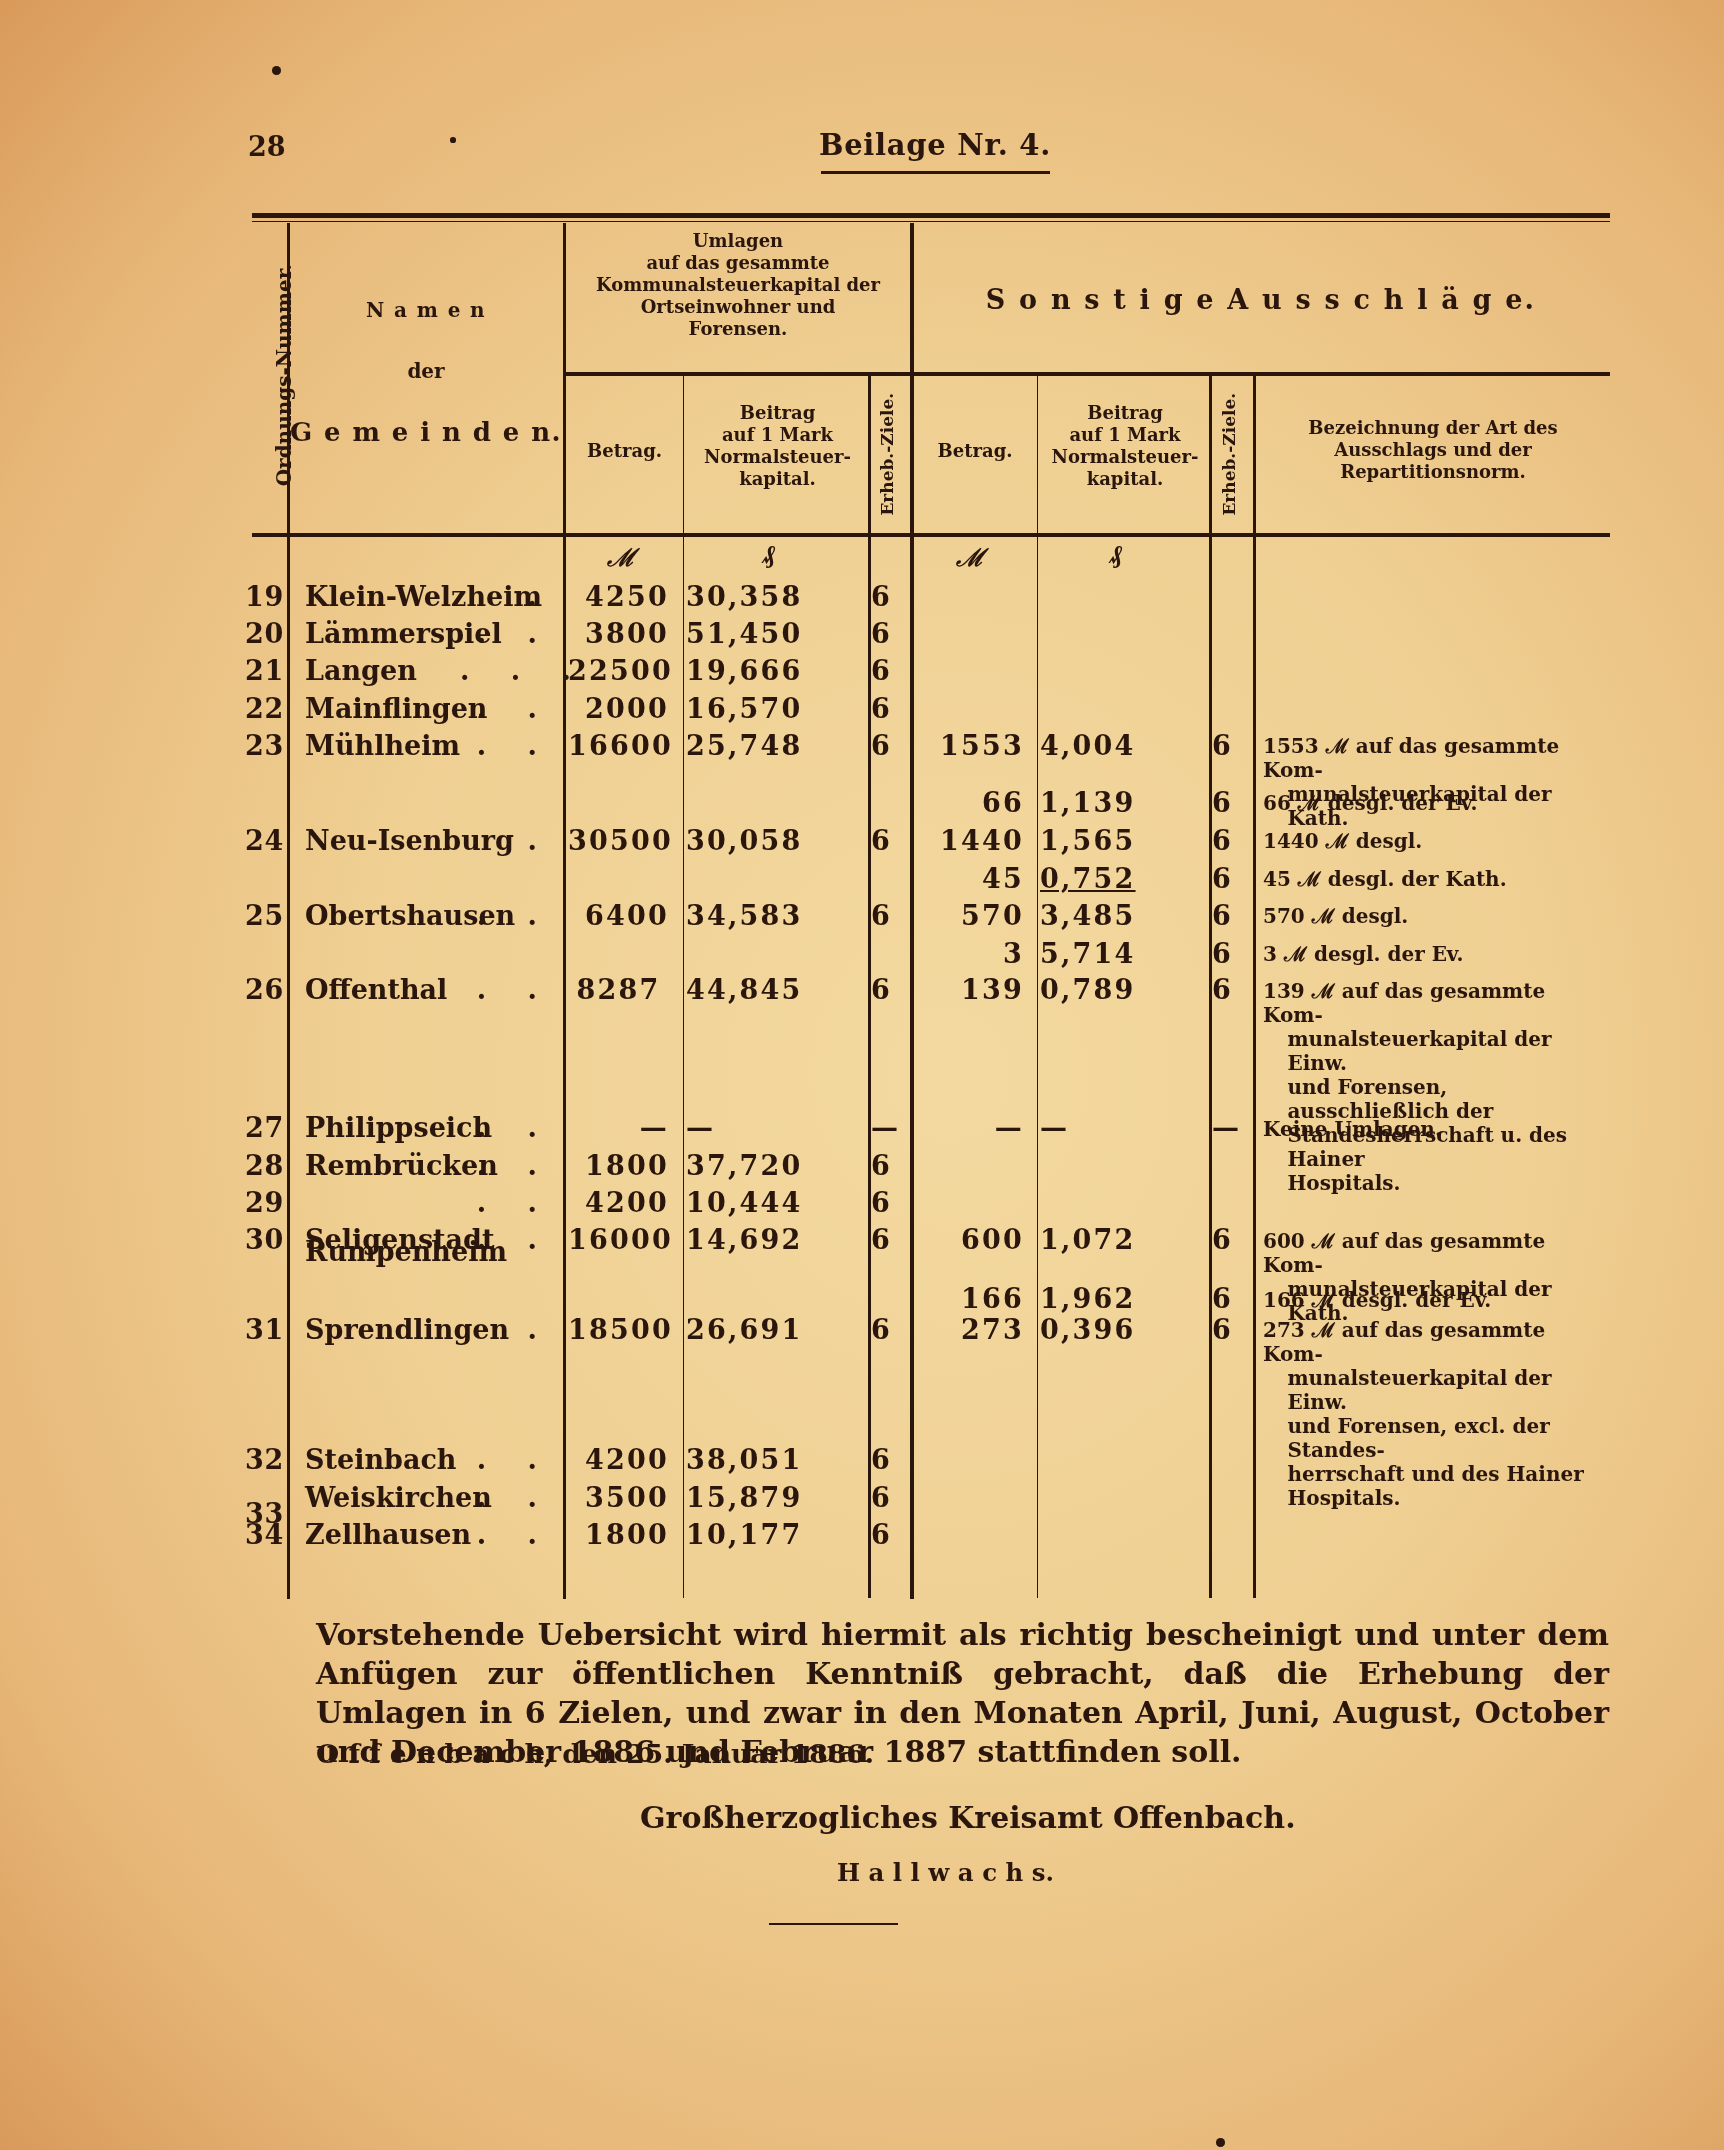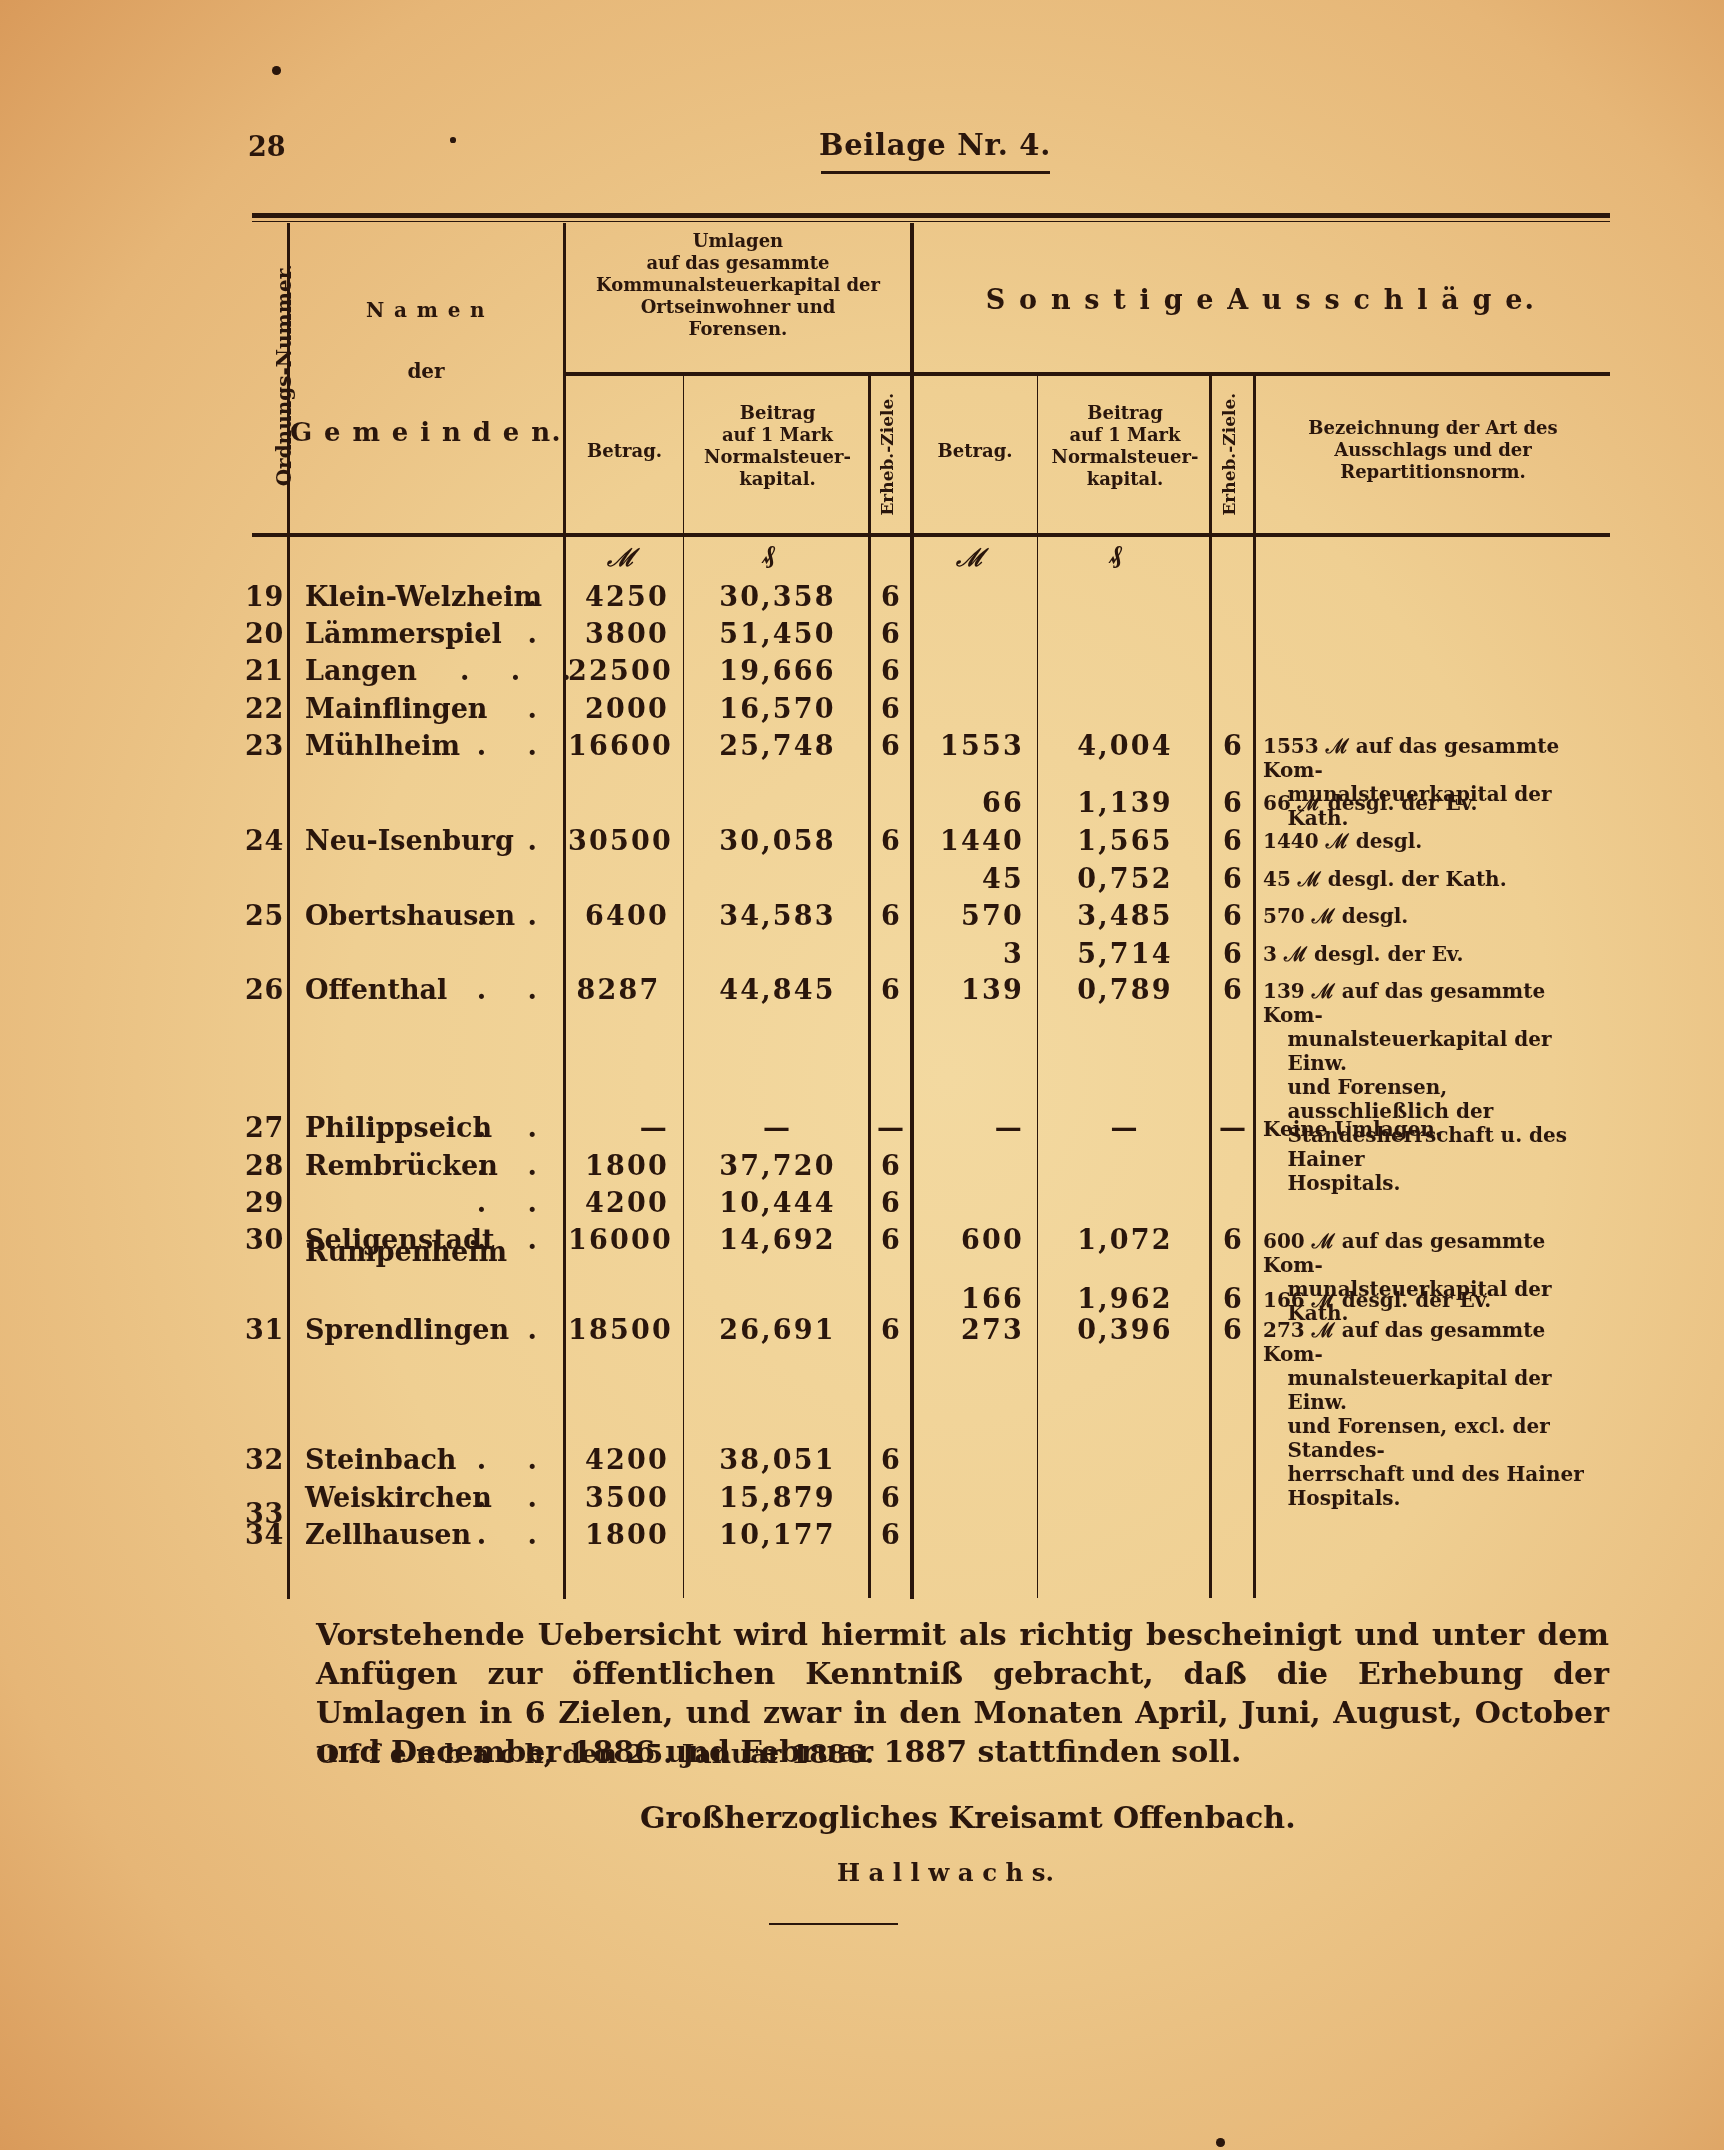--- a/index.html
+++ b/index.html
@@ -11,21 +11,21 @@
   .abs { position:absolute; }
   .rule { position:absolute; background:#2a160c; }
   .vline { position:absolute; background:#2a160c; width:2.9px; }
   .vthin { position:absolute; background:#2a160c; width:1.4px; }
   .pageno { left:248px; top:131px; font-size:27px; font-weight:bold; }
   .runhead { left:819px; top:128px; font-size:29px; font-weight:bold; letter-spacing:0.7px; }
   .hdr { text-align:center; font-weight:bold; line-height:1.22; }
   .rot { position:absolute; transform:rotate(-90deg); transform-origin:center; white-space:nowrap; font-weight:bold; text-align:center; }
   .cell { position:absolute; font-size:27px; font-weight:bold; white-space:nowrap; letter-spacing:2.2px; }
   .r { text-align:right; }
-  .c { text-align:center; }
+  .c { }
   .name { font-size:27px; letter-spacing:0; }
   .desc { position:absolute; font-size:20px; font-weight:bold; line-height:24px; width:338px; }
   .desc .indent { padding-left:24.4px; display:block; }
   .unit { position:absolute; font-size:24.4px; font-style:italic; font-weight:bold; }
   .body-text { position:absolute; left:316px; width:1293px; font-size:30px; font-weight:bold; line-height:39px; text-align:justify; }
   .dot { position:absolute; width:8.6px; height:8.6px; border-radius:50%; background:#2a160c; }
 </style>
 </head>
 <body>
 
@@ -148,21 +148,21 @@
       <div class="cell r" style="left:568px;top:825px;width:101px;">30500</div>
       <div class="cell c" style="left:686px;top:825px;width:183px;">30,058</div>
       <div class="cell c" style="left:871px;top:825px;width:39px;letter-spacing:0;">6</div>
       <div class="cell r" style="left:916px;top:825px;width:108px;">1440</div>
       <div class="cell c" style="left:1040px;top:825px;width:170px;">1,565</div>
       <div class="cell c" style="left:1212px;top:825px;width:41px;letter-spacing:0;">6</div>
       <div class="desc" style="left:1263px;top:829px;">
         <span class="" style="display: block;">1440 ℳ desgl.</span>
       </div>
       <div class="cell r" style="left:916px;top:863px;width:108px;">45</div>
-      <div class="cell c" style="left:1040px;top:863px;width:170px;">0,752</div>
+      <div class="cell c" style="left:1040px;top:863px;width:170px;text-decoration:underline;">0,752</div>
       <div class="cell c" style="left:1212px;top:863px;width:41px;letter-spacing:0;">6</div>
       <div class="desc" style="left:1263px;top:867px;">
         <span class="" style="display: block;">45 ℳ desgl. der Kath.</span>
       </div>
       <div class="cell r" style="left:244px;top:900px;width:40px;letter-spacing:0.7px;">25</div>
       <div class="cell name" style="left:305px;top:900px;">Obertshausen</div>
       <div class="cell" style="left:460px;top:900px;width:93px;text-align:right;letter-spacing:16px;">. .</div>
       <div class="cell r" style="left:568px;top:900px;width:101px;">6400</div>
       <div class="cell c" style="left:686px;top:900px;width:183px;">34,583</div>
       <div class="cell c" style="left:871px;top:900px;width:39px;letter-spacing:0;">6</div>

